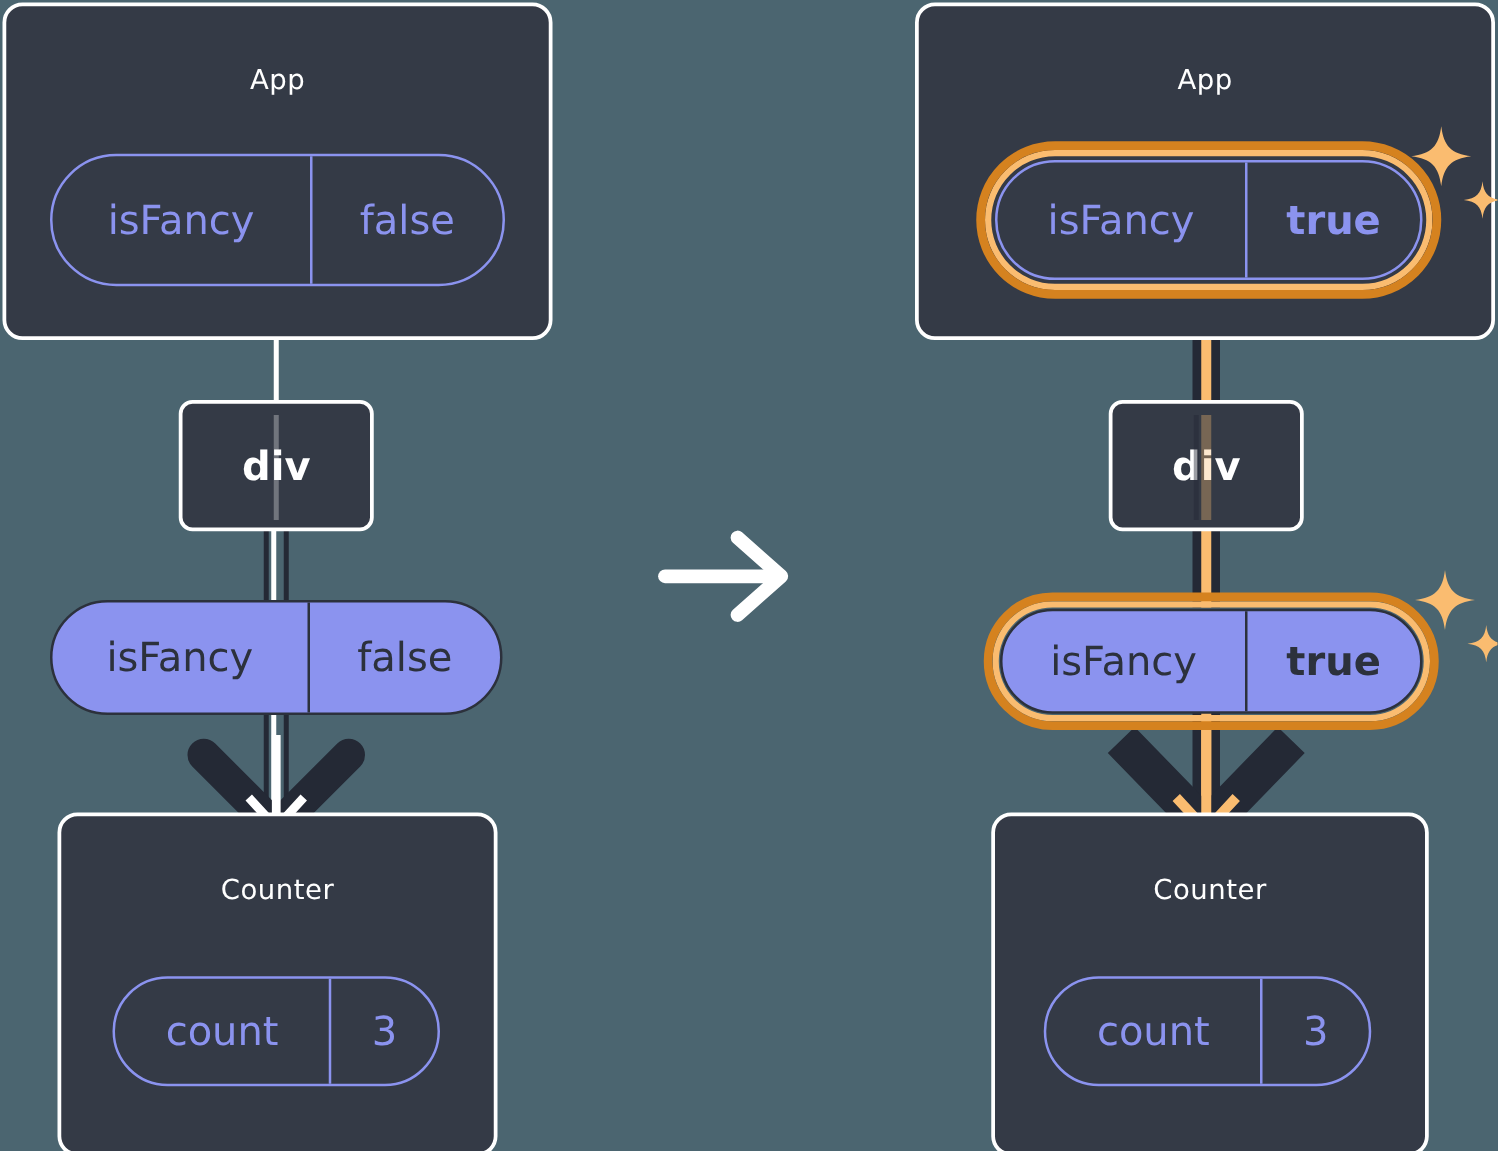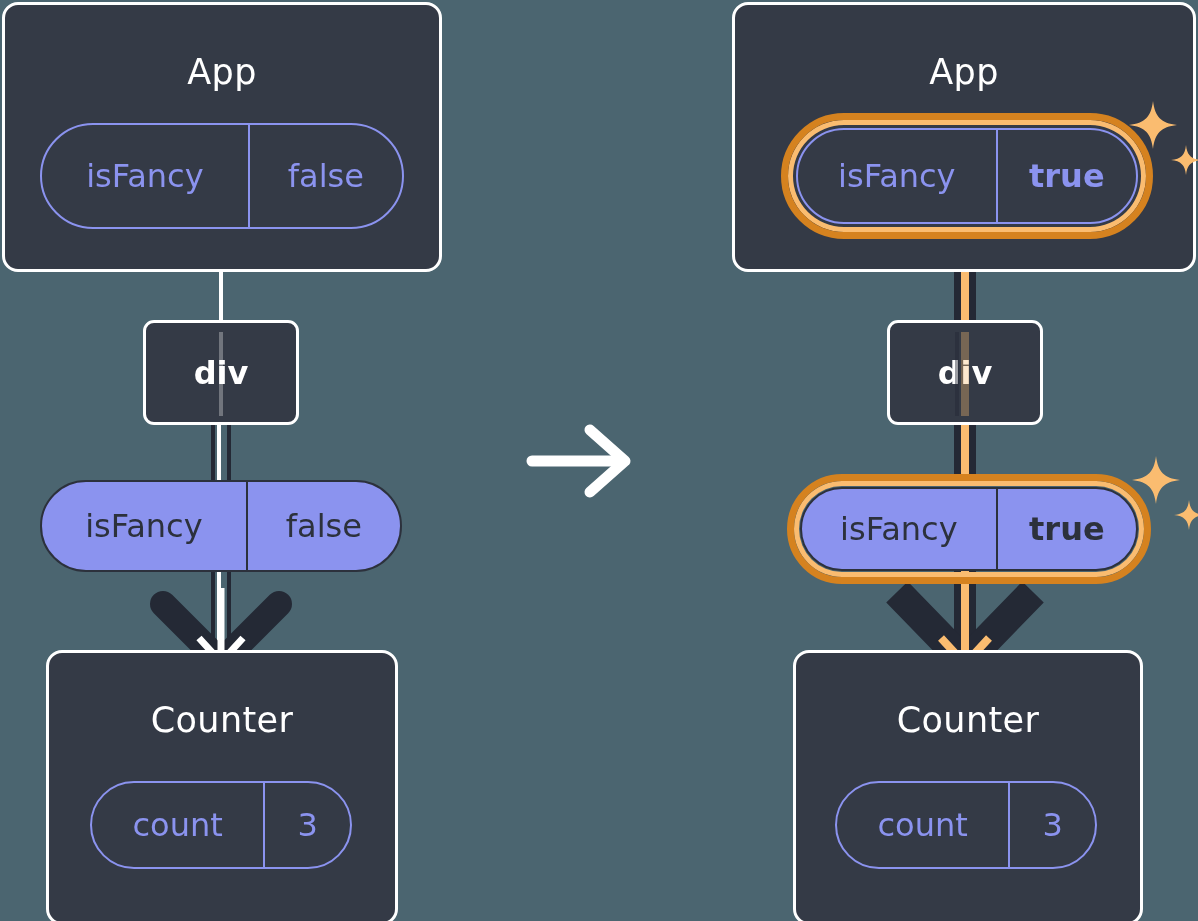--- a/index.html
+++ b/index.html
@@ -23,21 +23,21 @@
     background:#343a46;
     border:3px solid #ffffff;
     border-radius:14px;
     box-sizing:border-box;
     z-index:6;
   }
   .cbox-title{
     position:absolute;left:0;right:0;
     text-align:center;
     color:#ffffff;
-    font-size:35px;
+    font-size:22px;
     font-weight:400;
     letter-spacing:.4px;
     user-select:none;
   }
 
   
   .app-box{height:270px;border-radius:16px;}
   .app-box .cbox-title{top:47px;}
 
   

